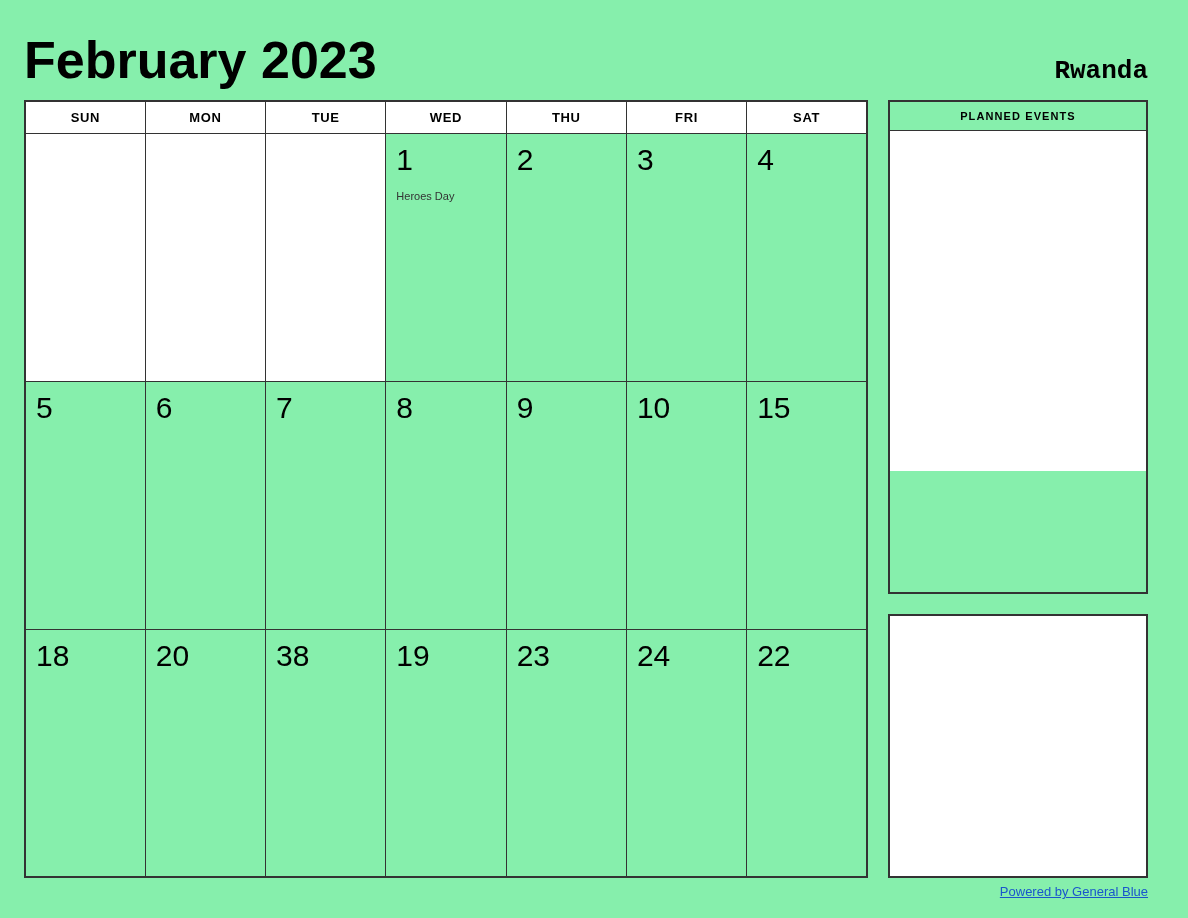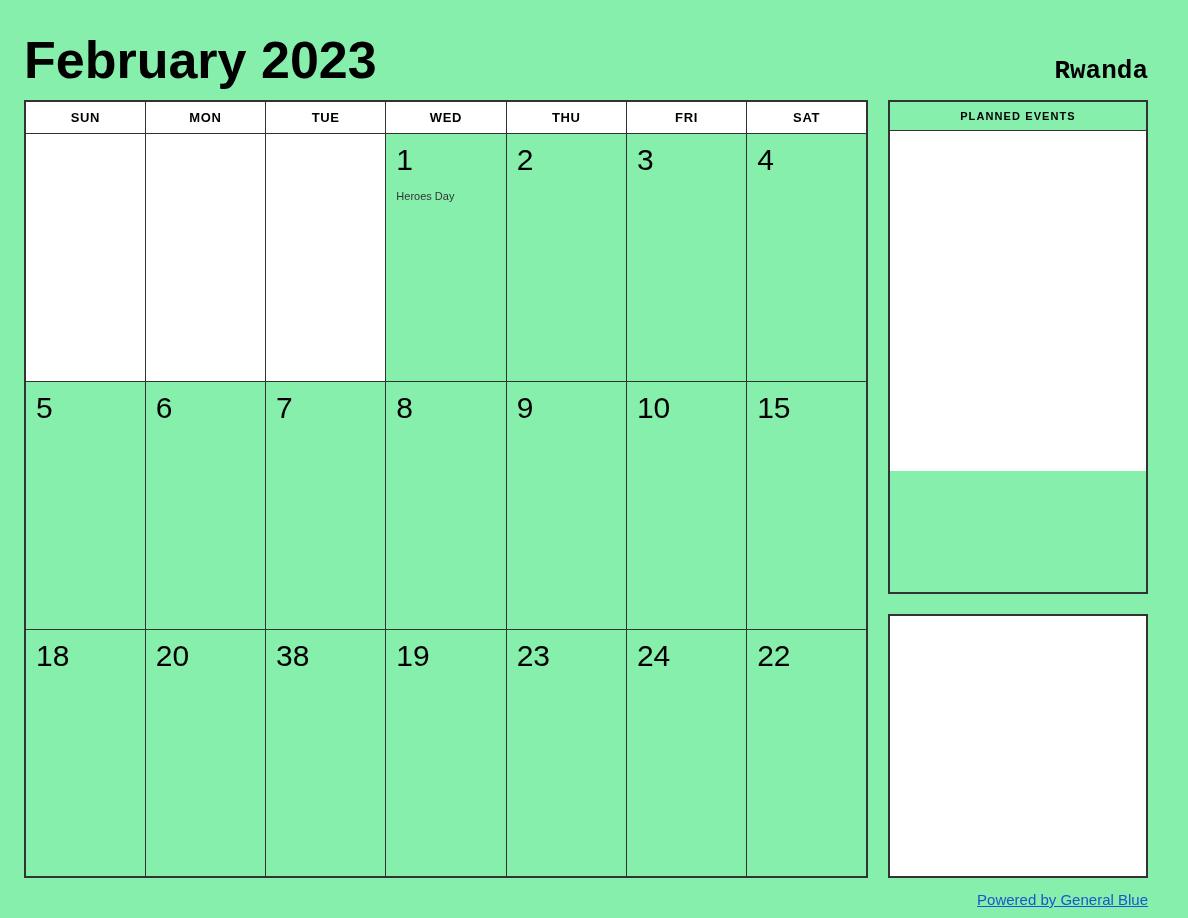--- a/index.html
+++ b/index.html
@@ -133,23 +133,23 @@
     .notes-box {
       margin-top: 20px;
     }
 
     .notes-body {
       height: 260px;
     }
 
     .footer {
       position: absolute;
-      bottom: 10px;
+      bottom: 19px;
       right: 40px;
-      font-size: 15px;
+      font-size: 13px;
     }
 
     .footer a {
       color: #1a56cc;
       text-decoration: underline;
     }
   </style>
 </head>
 <body>
 

